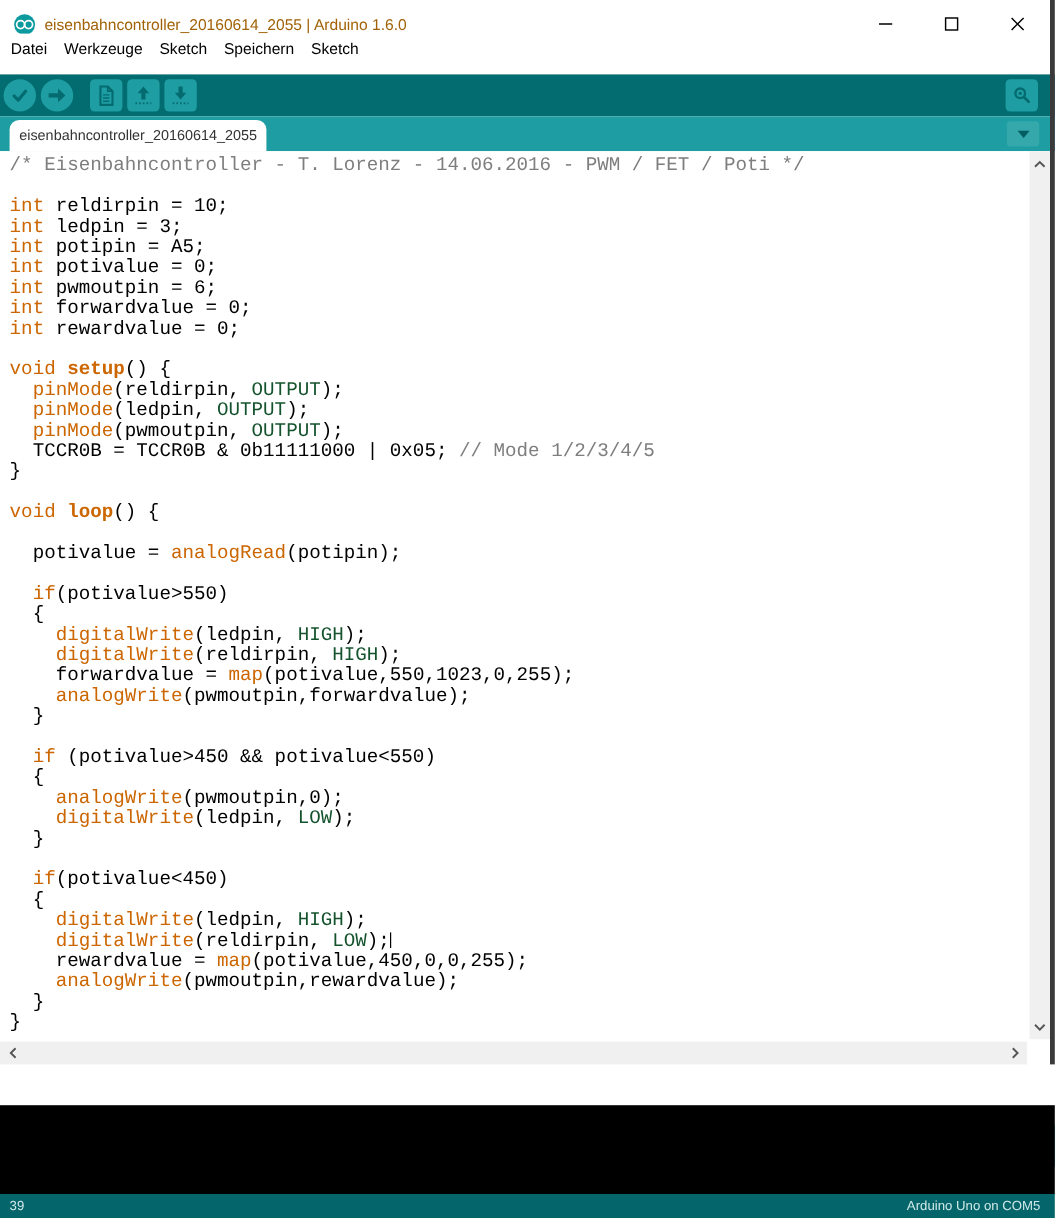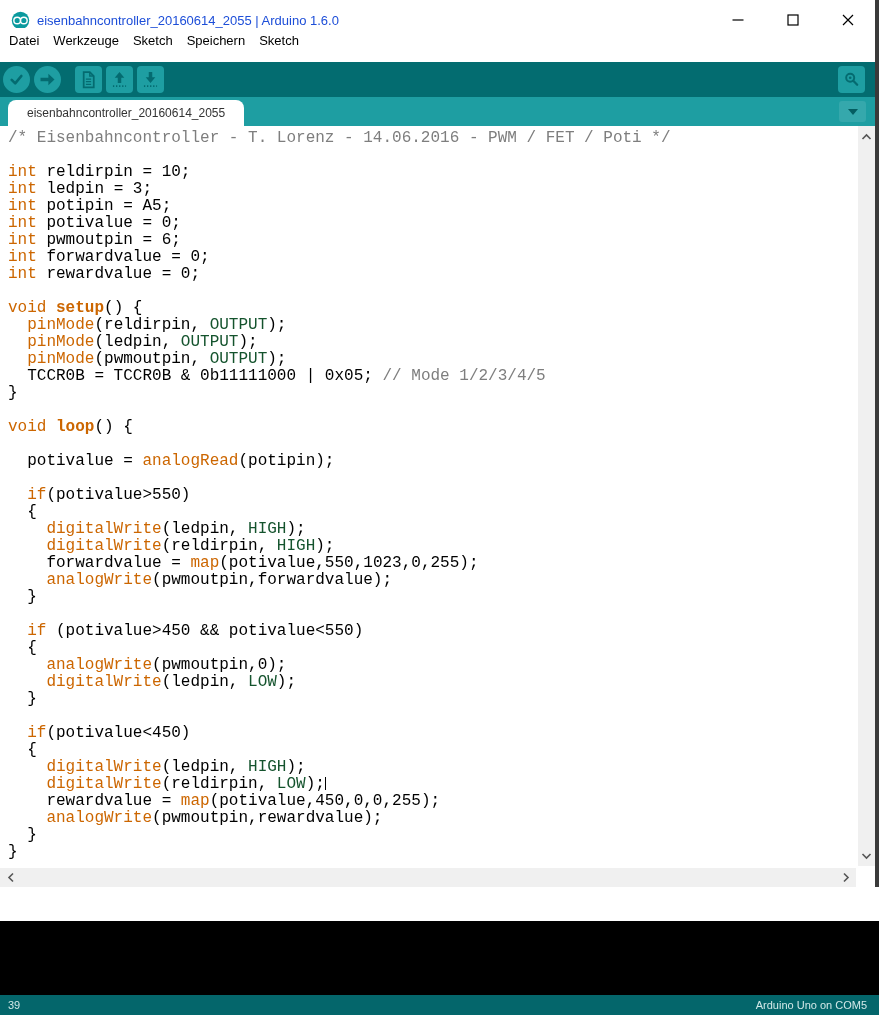--- a/index.html
+++ b/index.html
@@ -1,36 +1,36 @@
 <!DOCTYPE html>
 <html><head>
 <meta charset="utf-8">
 <style>
   * { margin:0; padding:0; box-sizing:border-box; }
   html,body { width:879px; height:1015px; }
   body { position:relative; background:#fff; font-family:"Liberation Sans", sans-serif; overflow:hidden; }
 
   .titlebar { position:absolute; top:0; left:0; width:879px; height:40px; background:#ffffff; display:flex; align-items:center; }
   .appicon { margin-left:11px; width:19px; height:19px; display:block; }
-  .title { margin-left:7px; font-size:13px; color:#1d4ed8; }
+  .title { margin-left:7px; font-size:13px; color:#a16207; }
   .wincontrols { position:absolute; right:4px; top:0; height:40px; display:flex; }
   .wbtn { width:55px; height:40px; display:flex; align-items:center; justify-content:center; cursor:default; }
 
   .menubar { position:absolute; top:28px; left:0; width:879px; height:22px; background:#fff; display:flex; align-items:flex-end; padding-left:2px; }
   .menu-item { font-size:13px; color:#000; padding:2px 7px; }
 
   .toolbar { position:absolute; top:62px; left:0; width:879px; height:35px; background:#036C70; display:flex; align-items:center; padding-left:3px; }
   .tbtn { width:27px; height:27px; border:none; background:#1E9EA2; display:flex; align-items:center; justify-content:center; padding:0; margin-right:4px; cursor:pointer; }
   .tbtn.round { border-radius:50%; }
   .tbtn.sq { border-radius:4px; }
   .tbtn.gap { margin-left:10px; }
   .tbtn.last { margin-left:auto; margin-right:14px; }
 
   .tabbar { position:absolute; top:97px; left:0; width:879px; height:29px; background:#1E9EA2; }
-  .tab { position:absolute; left:8px; bottom:0; height:26px; background:#fff; border-radius:8px 8px 0 0; padding:0 19px; line-height:27px; font-size:12px; color:#333; }
+  .tab { position:absolute; left:8px; bottom:0; height:26px; background:#fff; border-radius:8px 8px 0 0; padding:0 8px; line-height:27px; font-size:12px; color:#333; }
   .tabdrop { position:absolute; right:13px; top:4px; width:27px; height:21px; background:#35A8AC; border:none; border-radius:3px; display:flex; align-items:center; justify-content:center; cursor:pointer; }
 
   .editor { position:absolute; top:126px; left:0; width:875px; height:742px; background:#fff; overflow:hidden; cursor:text; }
   .code { padding:4px 0 0 8px; font-family:"Liberation Mono","DejaVu Sans Mono",monospace; font-size:16px; line-height:17px; white-space:pre; color:#000; }
   .code-line { height:17px; }
   .s-c { color:#7E7E7E; }
   .s-k { color:#CC6600; }
   .s-b { color:#CC6600; font-weight:bold; }
   .s-f { color:#CC6600; }
   .s-l { color:#14532d; }

